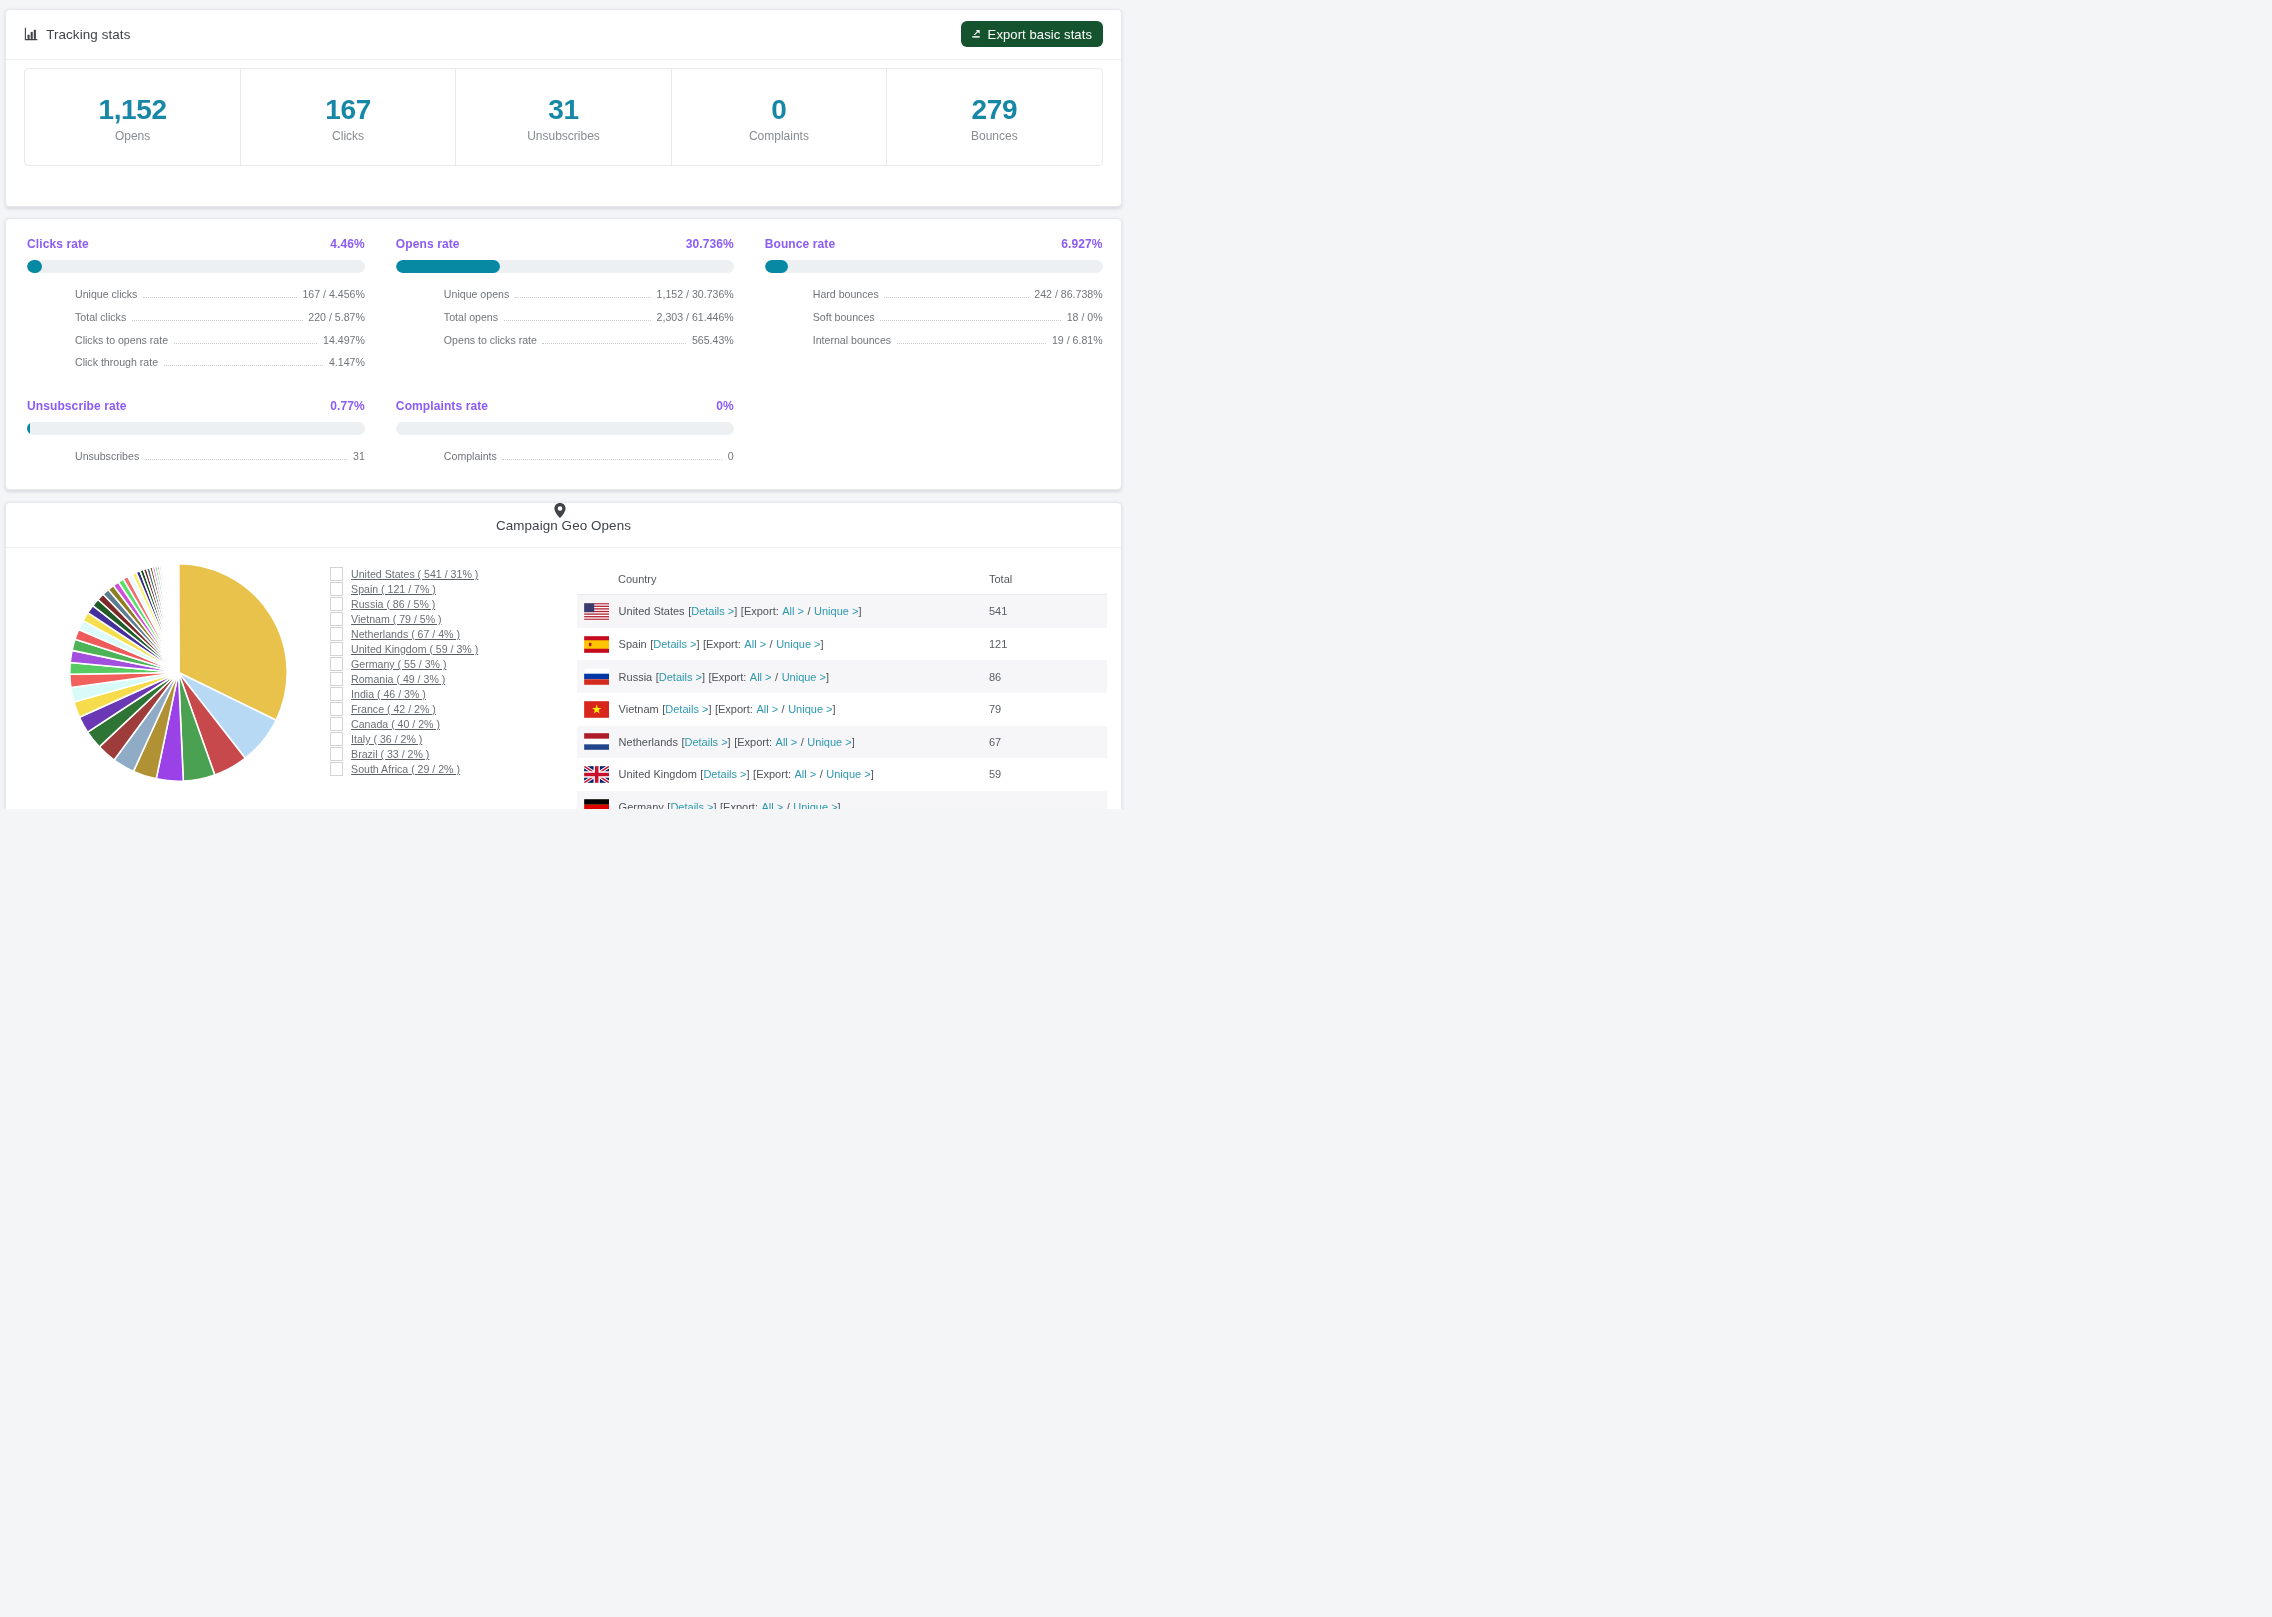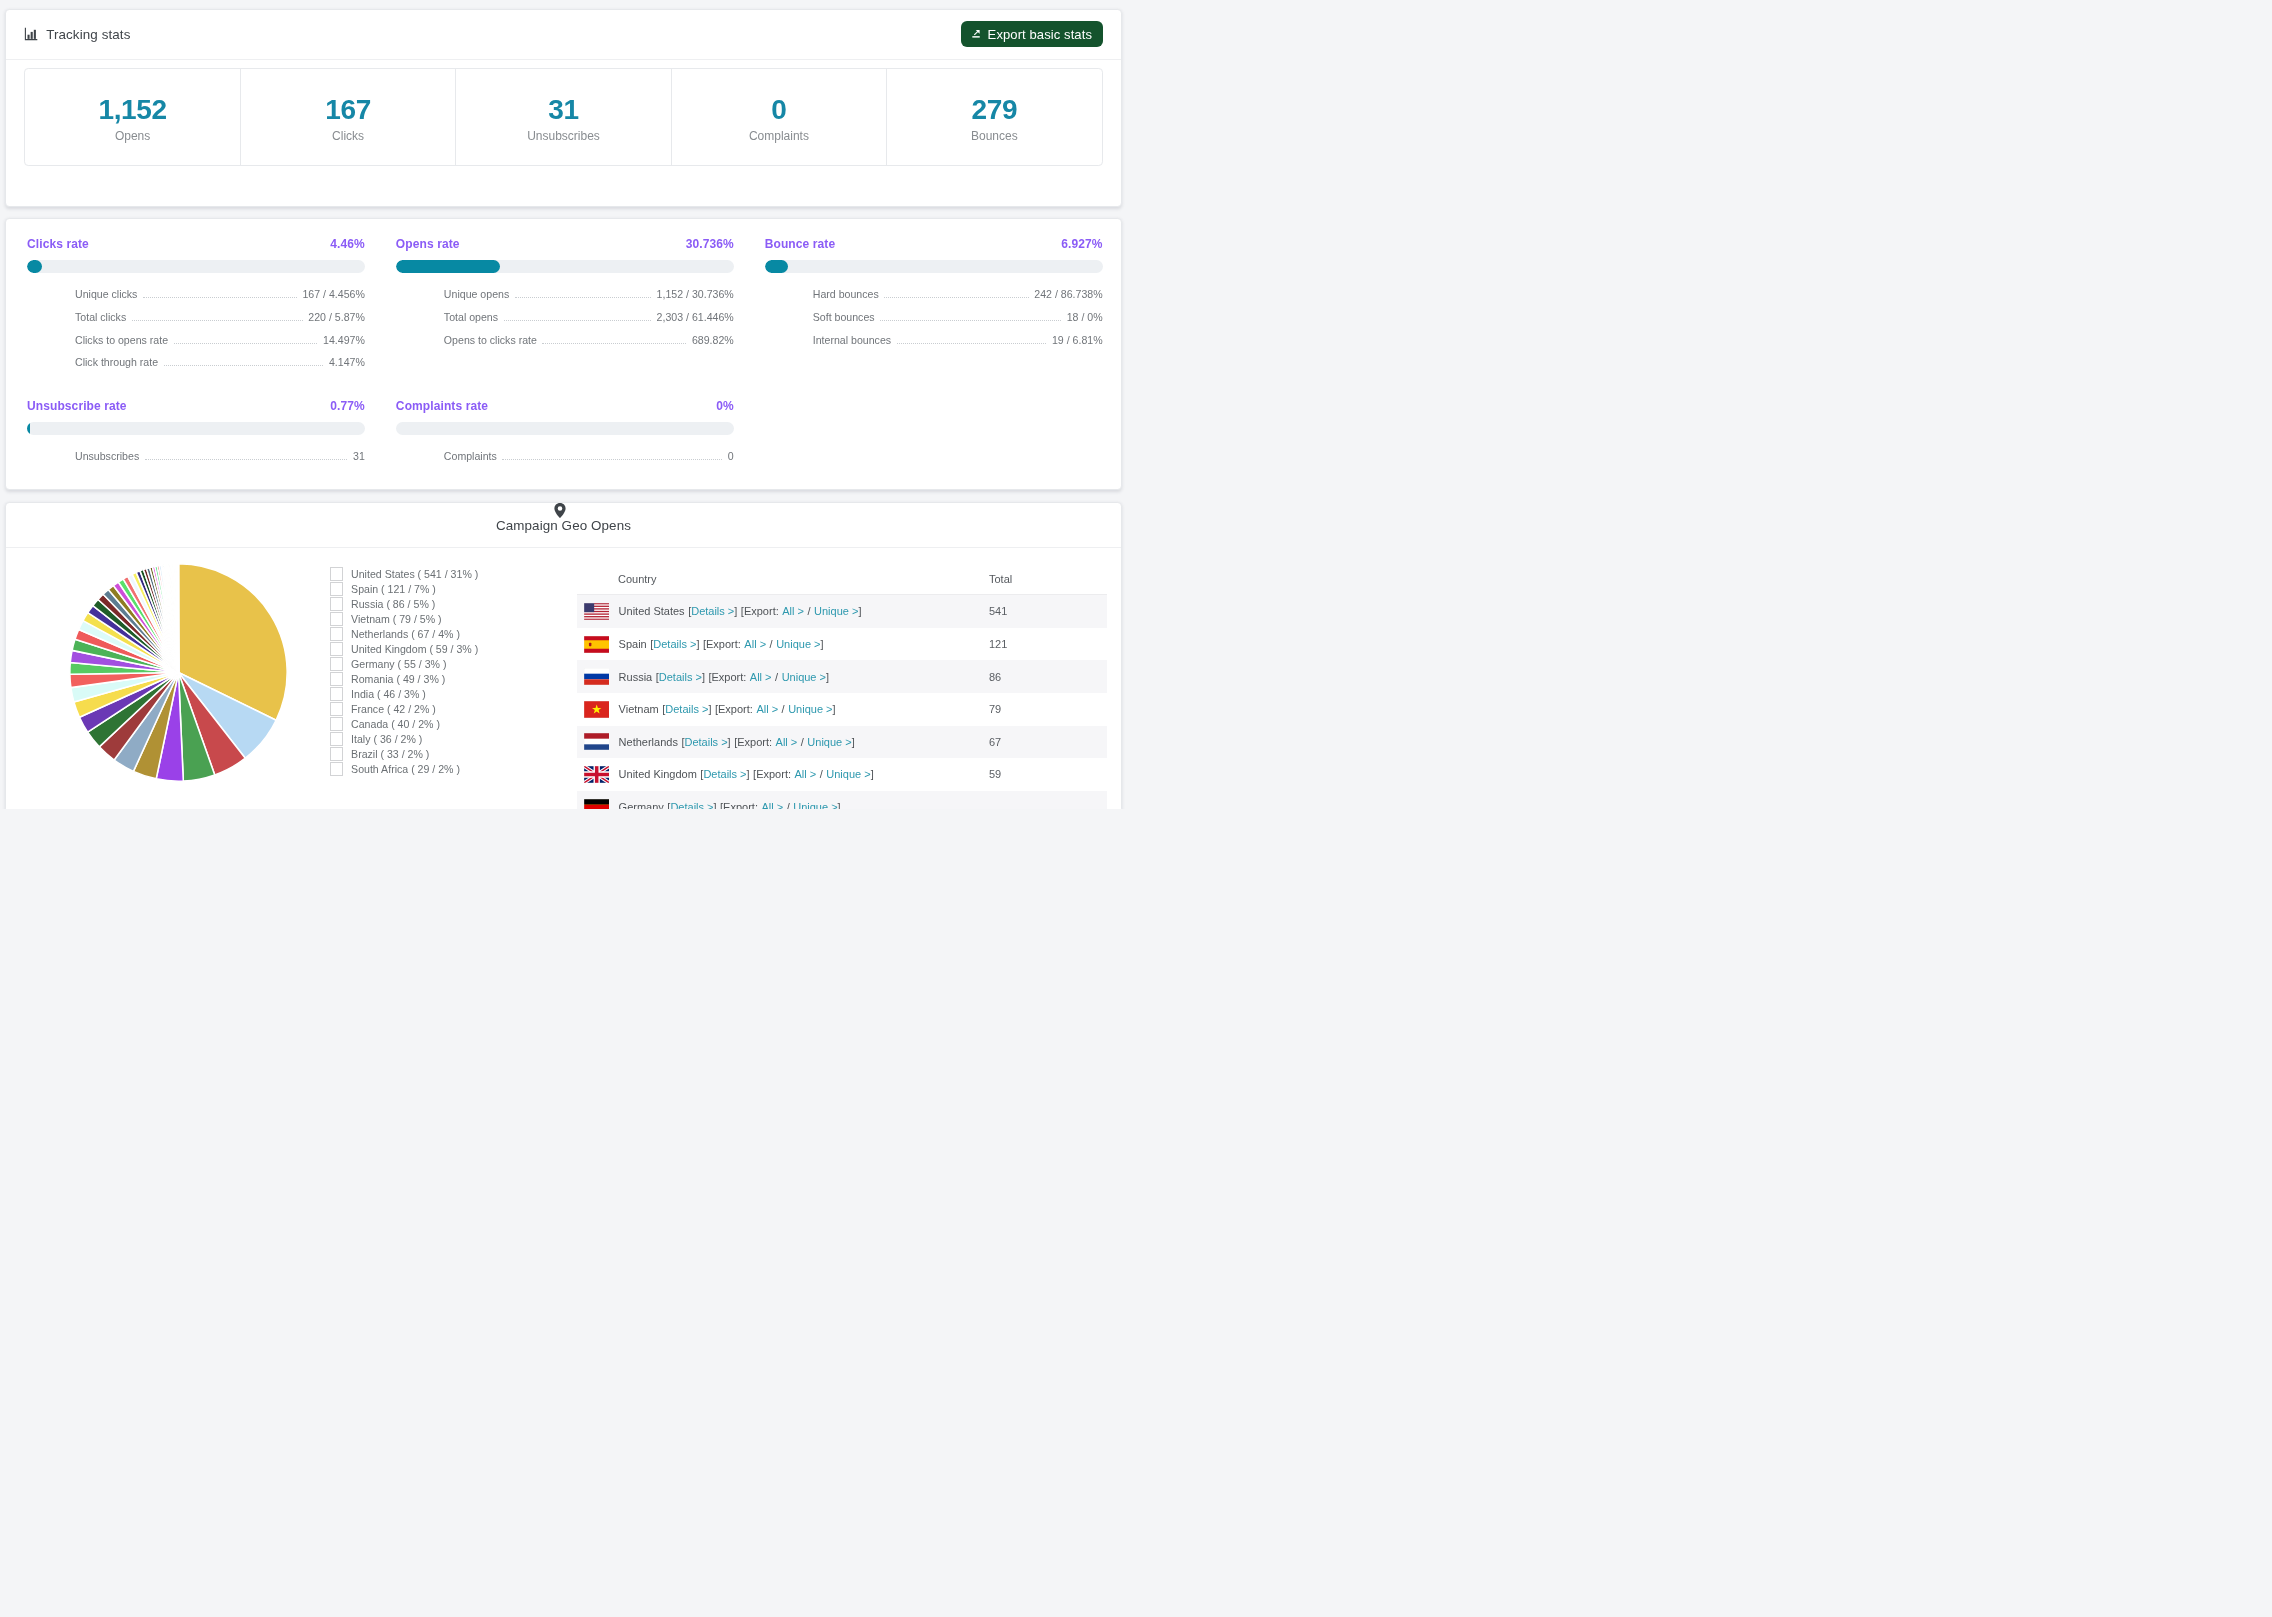--- a/index.html
+++ b/index.html
@@ -40,21 +40,21 @@
   .bar-fill{height:100%;background:#0789a3;border-radius:7px;width:0;}
   .panel-stats{margin-top:4.2px;}
   .stat-line{display:flex;align-items:baseline;font-size:10.6px;color:#71757a;margin-top:10.6px;padding-left:48px;}
   .panel-stats .stat-line:first-child{margin-top:15px;}
   .leader{flex:1;border-bottom:1.1px dotted #c9cdd1;margin:0 5.6px 2.1px;min-width:14px;}
   .stat-line .val{white-space:nowrap;}
   
   #geo-card .card-header{height:44px;flex-direction:column;}
   .geo-content{display:flex;height:264px;overflow:hidden;padding:0 14px 0 21px;}
   .pie-wrap{width:303px;flex:none;padding-top:13.4px;display:flex;justify-content:center;align-items:flex-start;}
-  .legend{flex:none;width:212px;padding-top:19px;}
+  .legend{flex:none;width:212px;padding-top:19px;text-decoration:underline;}
   .legend-item{display:flex;align-items:center;height:15px;font-size:10.6px;color:#6b7074;}
   .legend-swatch{width:8.5px;height:8.5px;padding:1.4px;border:0.7px solid #d2d3d5;margin-right:7.8px;background:#fff;flex:none;}
   .legend-swatch-fill{width:100%;height:100%;}
   .table-wrap{flex:1;padding-top:18.4px;margin-left:35px;}
   table{width:100%;border-collapse:collapse;font-size:11px;table-layout:fixed;}
   th{font-weight:400;color:#55595e;text-align:left;padding:7px 7px 9.2px 7px;border-bottom:0.7px solid #ececee;}
   th.country-col{padding-left:41px;}
   th.total-col{width:111px;}
   td{padding:7.8px 7px;}
   tbody tr:nth-child(odd) td{background:#f6f6f8;}
@@ -164,21 +164,21 @@
           <span class="val">1,152 / 30.736%</span>
         </div>
       <div class="stat-line">
           <span>Total opens</span>
           <span class="leader"></span>
           <span class="val">2,303 / 61.446%</span>
         </div>
       <div class="stat-line">
           <span>Opens to clicks rate</span>
           <span class="leader"></span>
-          <span class="val">689.82%</span>
+          <span class="val">565.43%</span>
         </div>
     </div>
   </div>
 
   <div class="rate-panel">
     <div class="panel-head">
       <span class="panel-name">Bounce rate</span>
       <span class="panel-value">6.927%</span>
     </div>
     <div class="bar">

